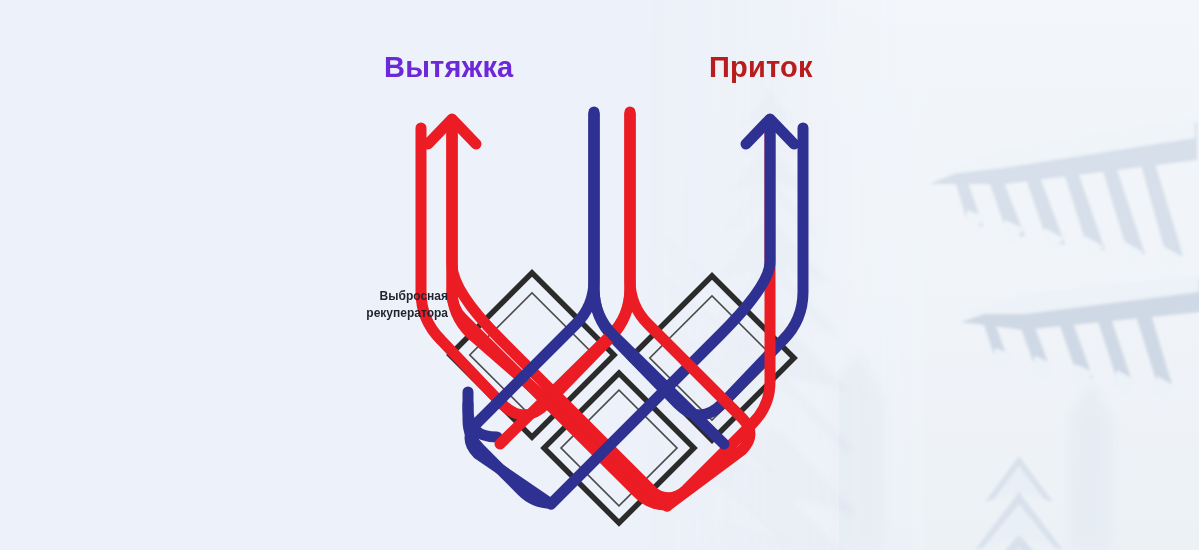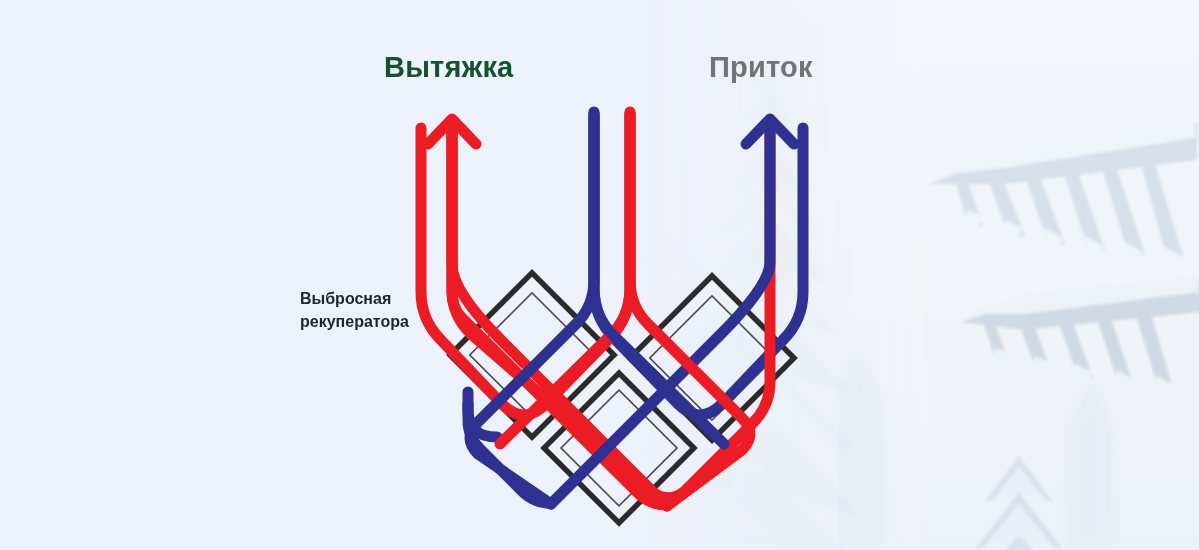--- a/index.html
+++ b/index.html
@@ -42,36 +42,36 @@
   .lbl {
     position: absolute;
     font-weight: bold;
     white-space: nowrap;
     letter-spacing: 0.2px;
   }
   #lbl-exhaust {
     left: 384px;
     top: 51px;
     font-size: 29px;
-    color: #14532d;
+    color: #6d28d9;
     text-align: center;
   }
   #lbl-supply {
     left: 709px;
     top: 51px;
     font-size: 29px;
-    color: #737373;
+    color: #b91c1c;
   }
   #lbl-unit {
     position: absolute;
     left: 300px;
     top: 288px;
     width: 148px;
-    text-align: left;
-    font-size: 16px;
+    text-align: right;
+    font-size: 12px;
     font-weight: bold;
     line-height: 1.42;
     color: #1f2430;
   }
 </style>
 </head>
 <body>
 
 <div id="scene" style="background: rgb(237, 241, 249);">
 

